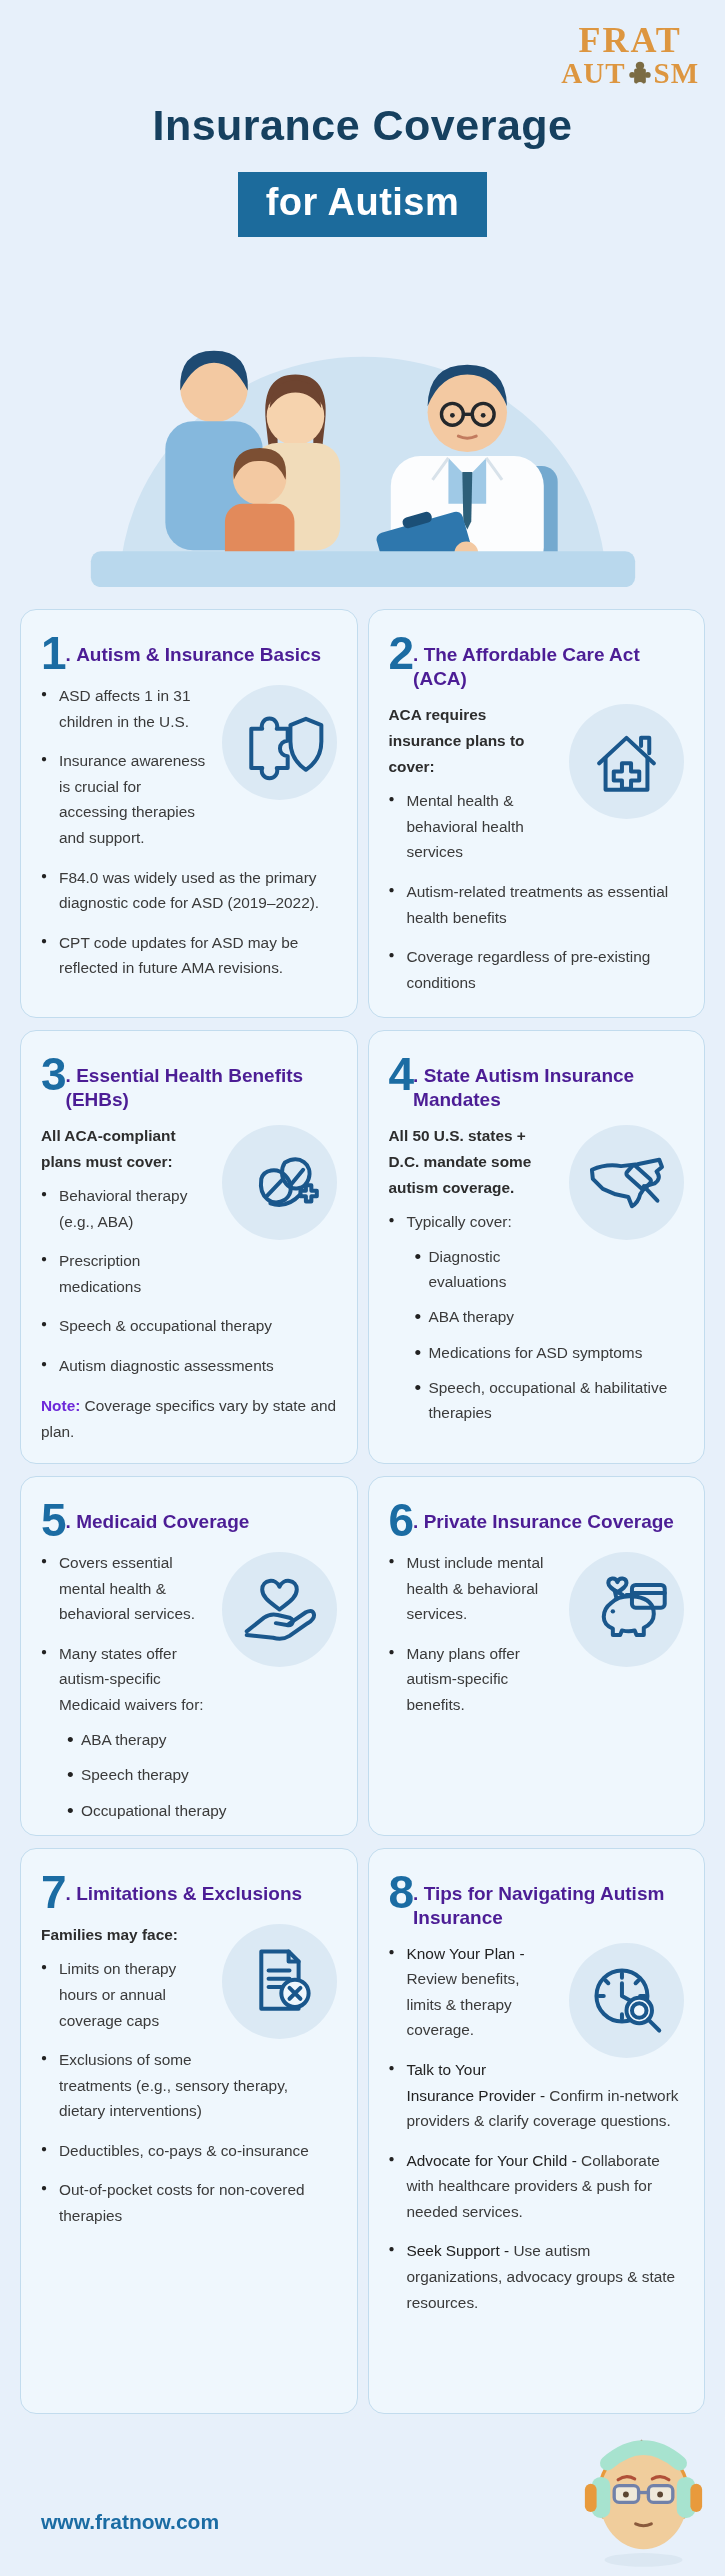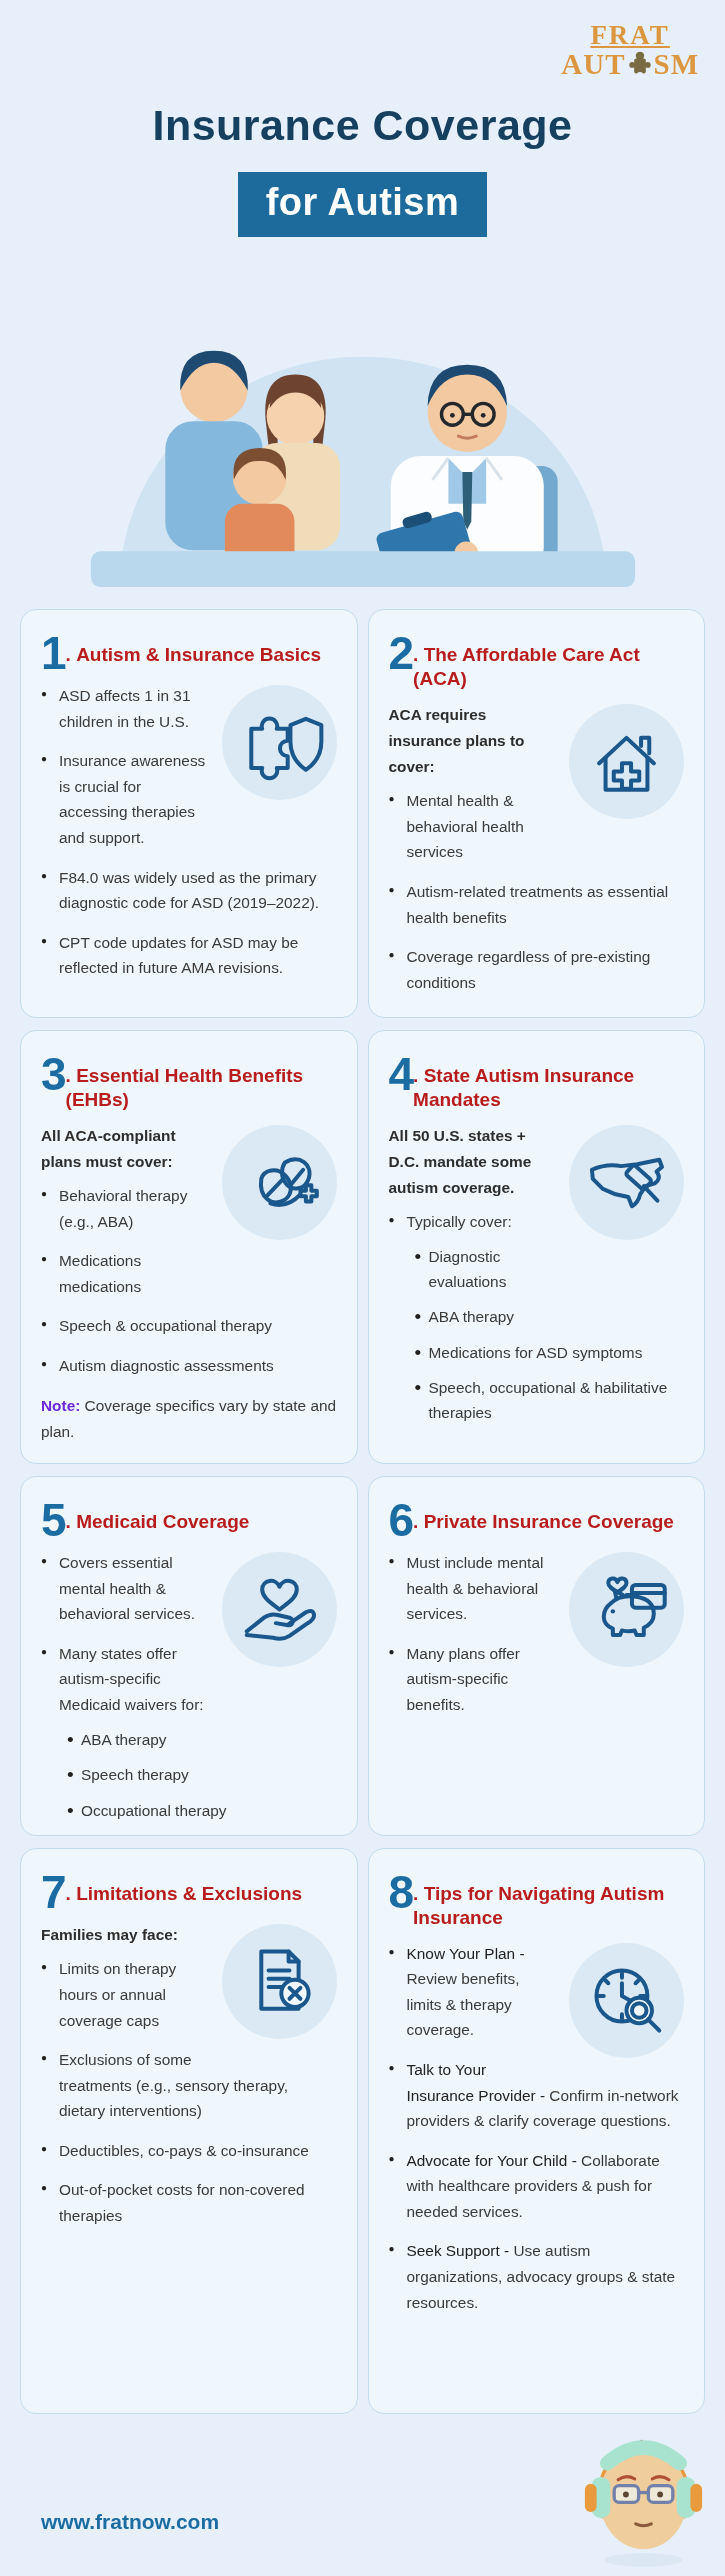--- a/index.html
+++ b/index.html
@@ -2,41 +2,41 @@
 <html><head>
 <meta charset="utf-8">
 <style>
   html,body{margin:0;padding:0;background:#e7f0fa;}
   .page{position:relative;width:725px;height:2576px;margin:0 auto;background:#e7f0fa;
         font-family:"Liberation Sans","DejaVu Sans",sans-serif;overflow:hidden;}
 
   
   .logo{position:absolute;top:22px;right:26px;text-align:center;color:#dd9640;
         font-family:"Liberation Serif","DejaVu Serif",serif;font-weight:700;line-height:1.02;}
-  .logo .l1{font-size:27px;letter-spacing:2px;text-decoration:underline;}
+  .logo .l1{font-size:36px;letter-spacing:2px;}
   .logo .l2{font-size:29px;letter-spacing:1px;display:flex;align-items:center;justify-content:center;}
   .logo .puzzle{display:inline-block;width:26px;height:28px;margin:0 1px;}
 
   
   h1{margin:8px;padding-top:93px;text-align:center;font-size:43px;font-weight:800;
      color:#16405f;letter-spacing:0.5px;}
   .badge{display:block;width:fit-content;margin:22px auto 0;background:#1c6b9c;color:#ffffff;
          font-size:38px;font-weight:800;padding:9px 28px 13px;letter-spacing:0.5px;}
 
   
   .hero{width:596px;margin:72px auto 0;display:block;}
 
   
   .grid{display:grid;grid-template-columns:1fr 1fr;grid-template-rows:409px 434px 360px 566px;
         gap:12px 10px;padding:22px 20px 0;}
   .card{background:#eff7fd;border:1.5px solid #c2dcee;border-radius:16px;
         padding:24px 20px 18px;box-sizing:border-box;overflow:hidden;}
   .card-head{display:flex;align-items:flex-start;margin-bottom:10px;}
   .num{font-size:46px;font-weight:800;color:#1b6ca3;line-height:.85;letter-spacing:-1px;}
-  .ttl{font-size:19px;font-weight:800;color:#b91c1c;line-height:1.28;padding-top:9px;}
+  .ttl{font-size:19px;font-weight:800;color:#4c1d95;line-height:1.28;padding-top:9px;}
   .icon-circle{float:right;width:115px;height:115px;border-radius:50%;background:#dbe9f4;
                margin:2px 0 10px 12px;display:flex;align-items:center;justify-content:center;}
   .icon-circle svg{width:91px;height:91px;}
   .intro{margin:6px 0 8px;font-size:15.4px;font-weight:700;color:#2d2d2d;line-height:1.7;}
   ul.bullets{list-style:none;margin:6px 0 0;padding:0;}
   ul.bullets>li{position:relative;padding-left:18px;margin-bottom:14px;
                 font-size:15.4px;color:#3a3a3a;line-height:1.66;}
   ul.bullets>li::before{content:"●";position:absolute;left:0;top:3px;font-size:10px;color:#222;}
   ul.sub{list-style:none;margin:10px 0 0;padding:0 0 0 8px;}
   ul.sub>li{position:relative;padding-left:14px;margin-bottom:11px;
@@ -164,21 +164,21 @@
             <path fill="none" stroke="#1a578c" stroke-width="4.4" stroke-linecap="round" stroke-linejoin="round" d="M36 65 L54 46"></path>
             <path fill="none" stroke="#1a578c" stroke-width="4.4" stroke-linecap="round" stroke-linejoin="round" d="M56 28 C72 19 87 30 82 46 C78 58 64 60 57 51 C51 44 52 34 56 28 Z"></path>
             <path fill="none" stroke="#1a578c" stroke-width="4.4" stroke-linecap="round" stroke-linejoin="round" d="M62 53 L76 36"></path>
             <path fill="none" stroke="#1a578c" stroke-width="4.4" stroke-linecap="round" stroke-linejoin="round" d="M40 73 Q58 79 73 63"></path>
             <path fill="none" stroke="#1a578c" stroke-width="4.4" stroke-linecap="round" stroke-linejoin="round" d="M79 53 h6 v6 h6 v6 h-6 v6 h-6 v-6 h-6 v-6 h6 z"></path>
           </svg>
         </div>
         <p class="intro">All ACA-compliant plans must cover:</p>
         <ul class="bullets">
           <li><span>Behavioral therapy (e.g., ABA)</span></li>
-          <li><span>Medications medications</span></li>
+          <li><span>Prescription medications</span></li>
           <li><span>Speech &amp; occupational therapy</span></li>
           <li><span>Autism diagnostic assessments</span></li>
         </ul>
         <p class="note"><strong>Note:</strong> <span>Coverage specifics vary by state and plan.</span></p>
       </section>
       <section class="card">
         <div class="card-head">
           <span class="num">4</span>
           <span class="ttl">.&nbsp;State Autism Insurance Mandates</span>
         </div>

